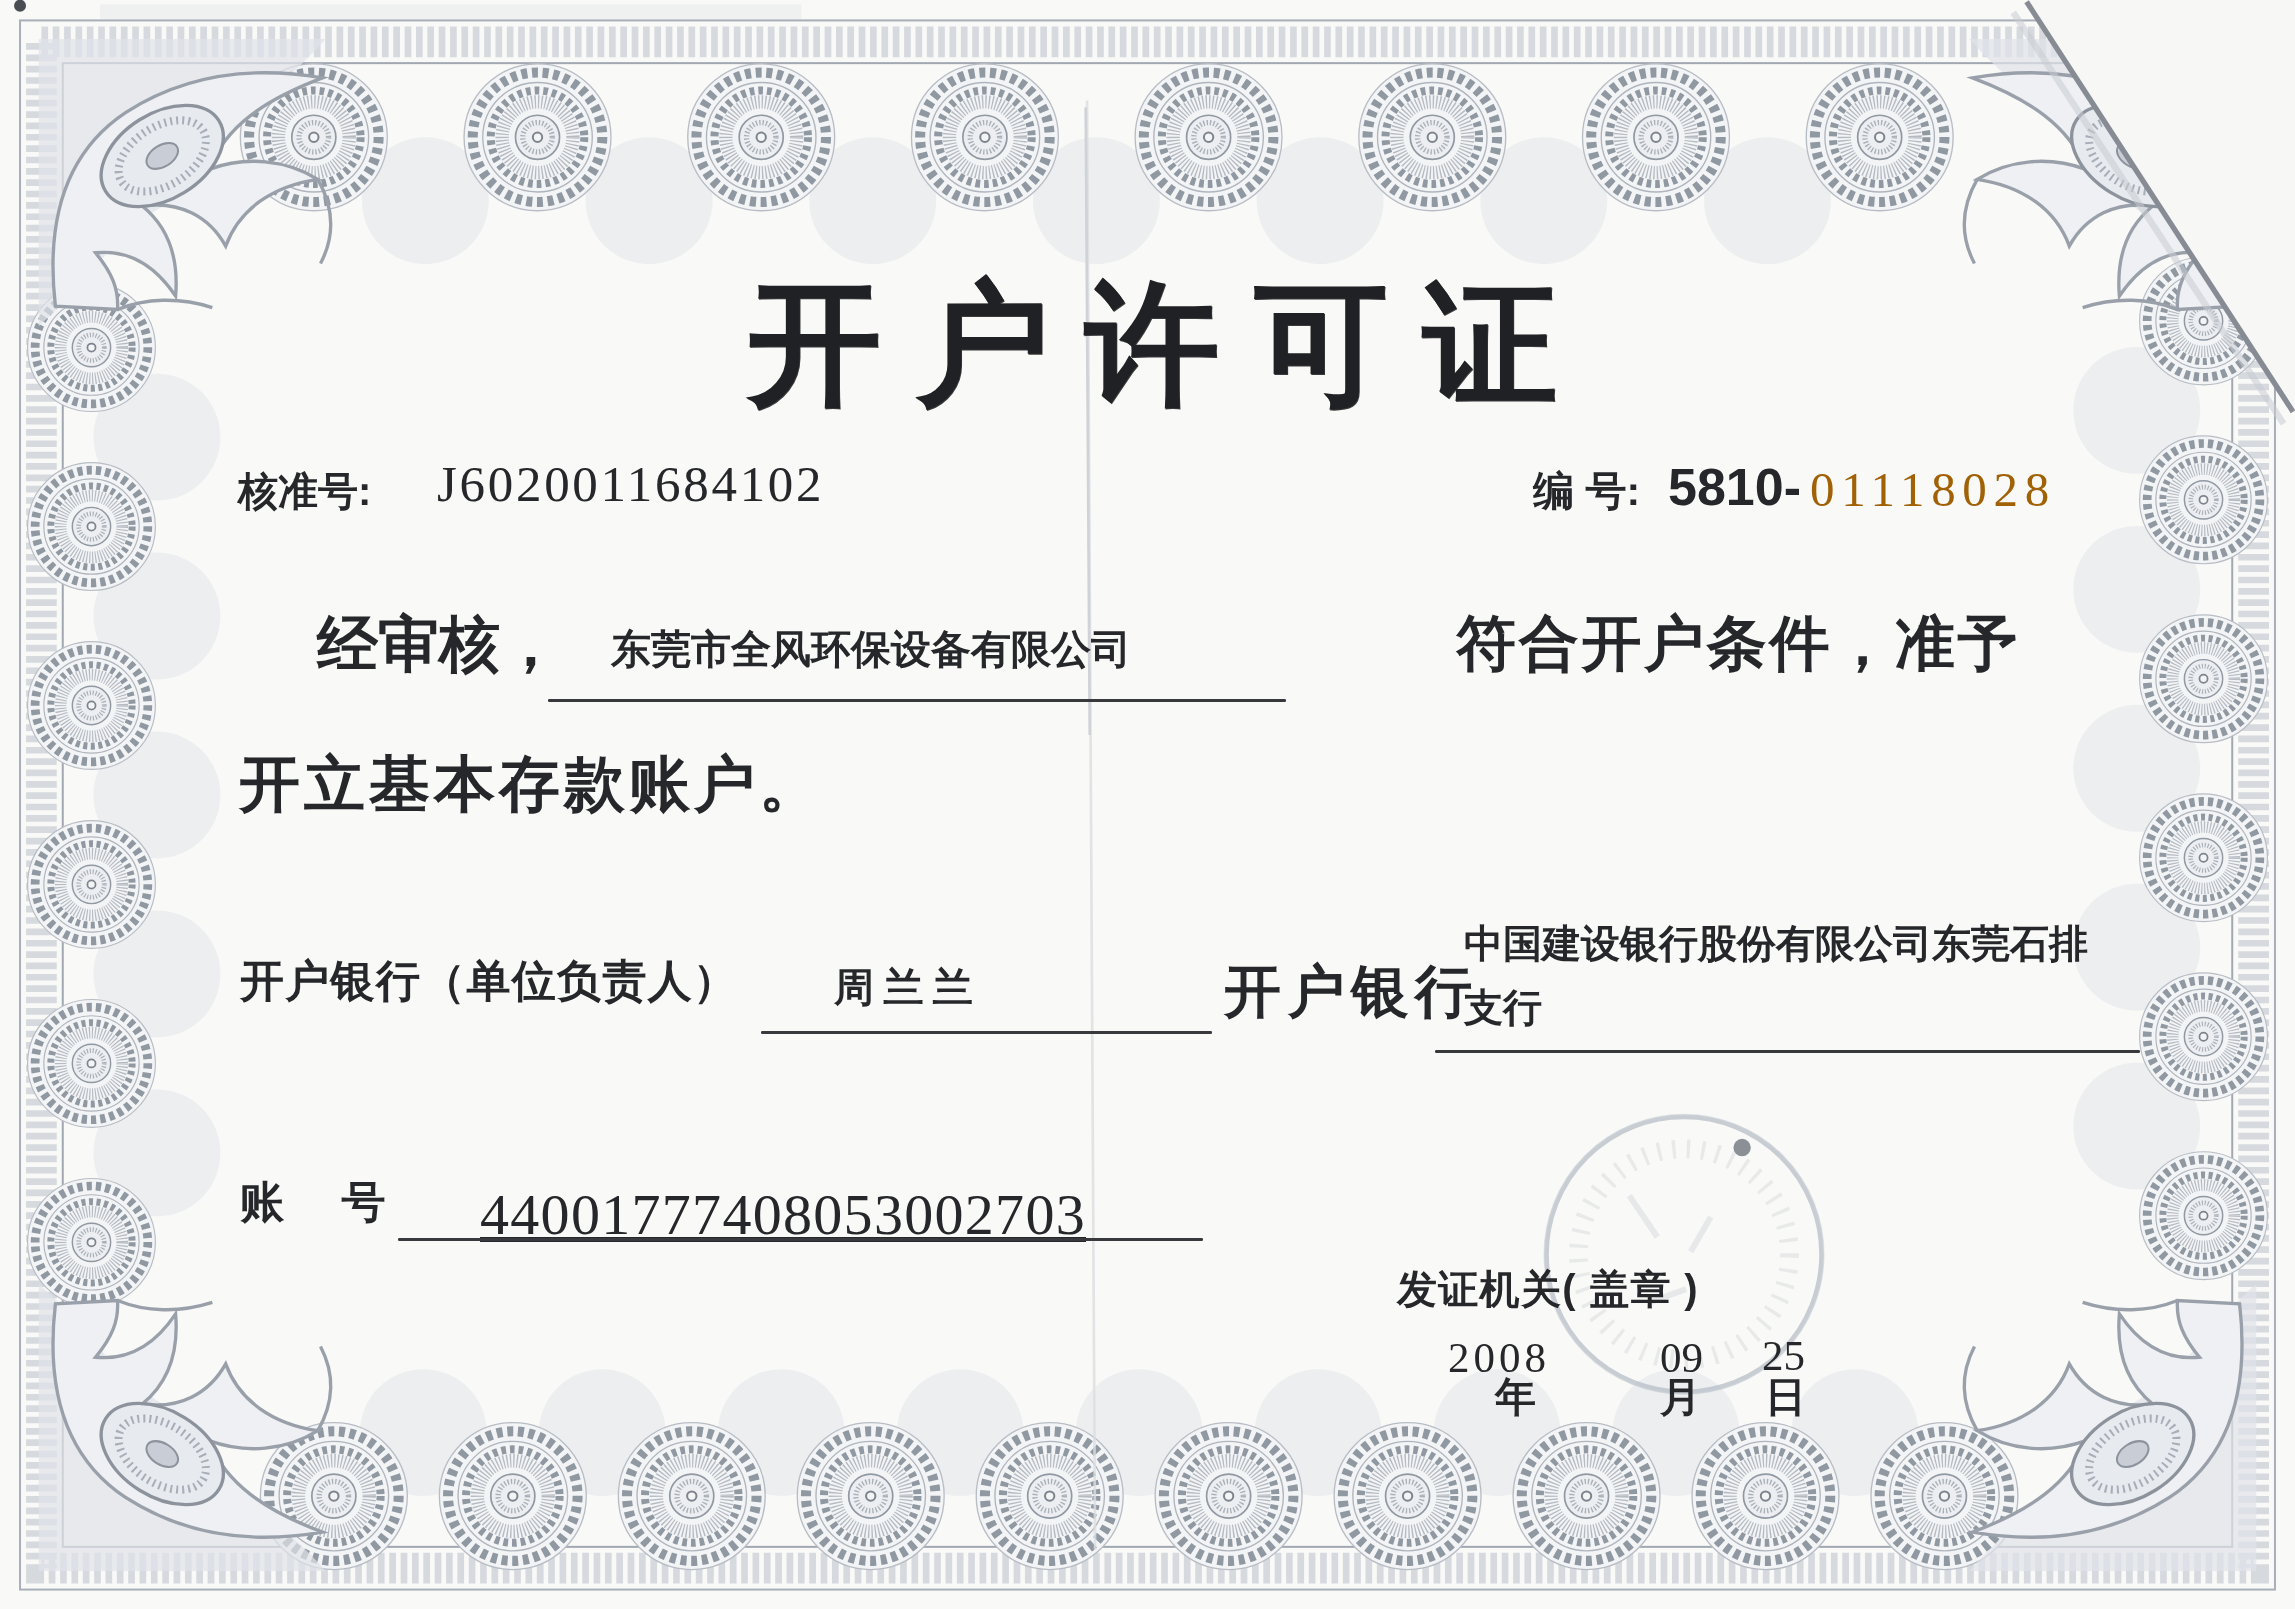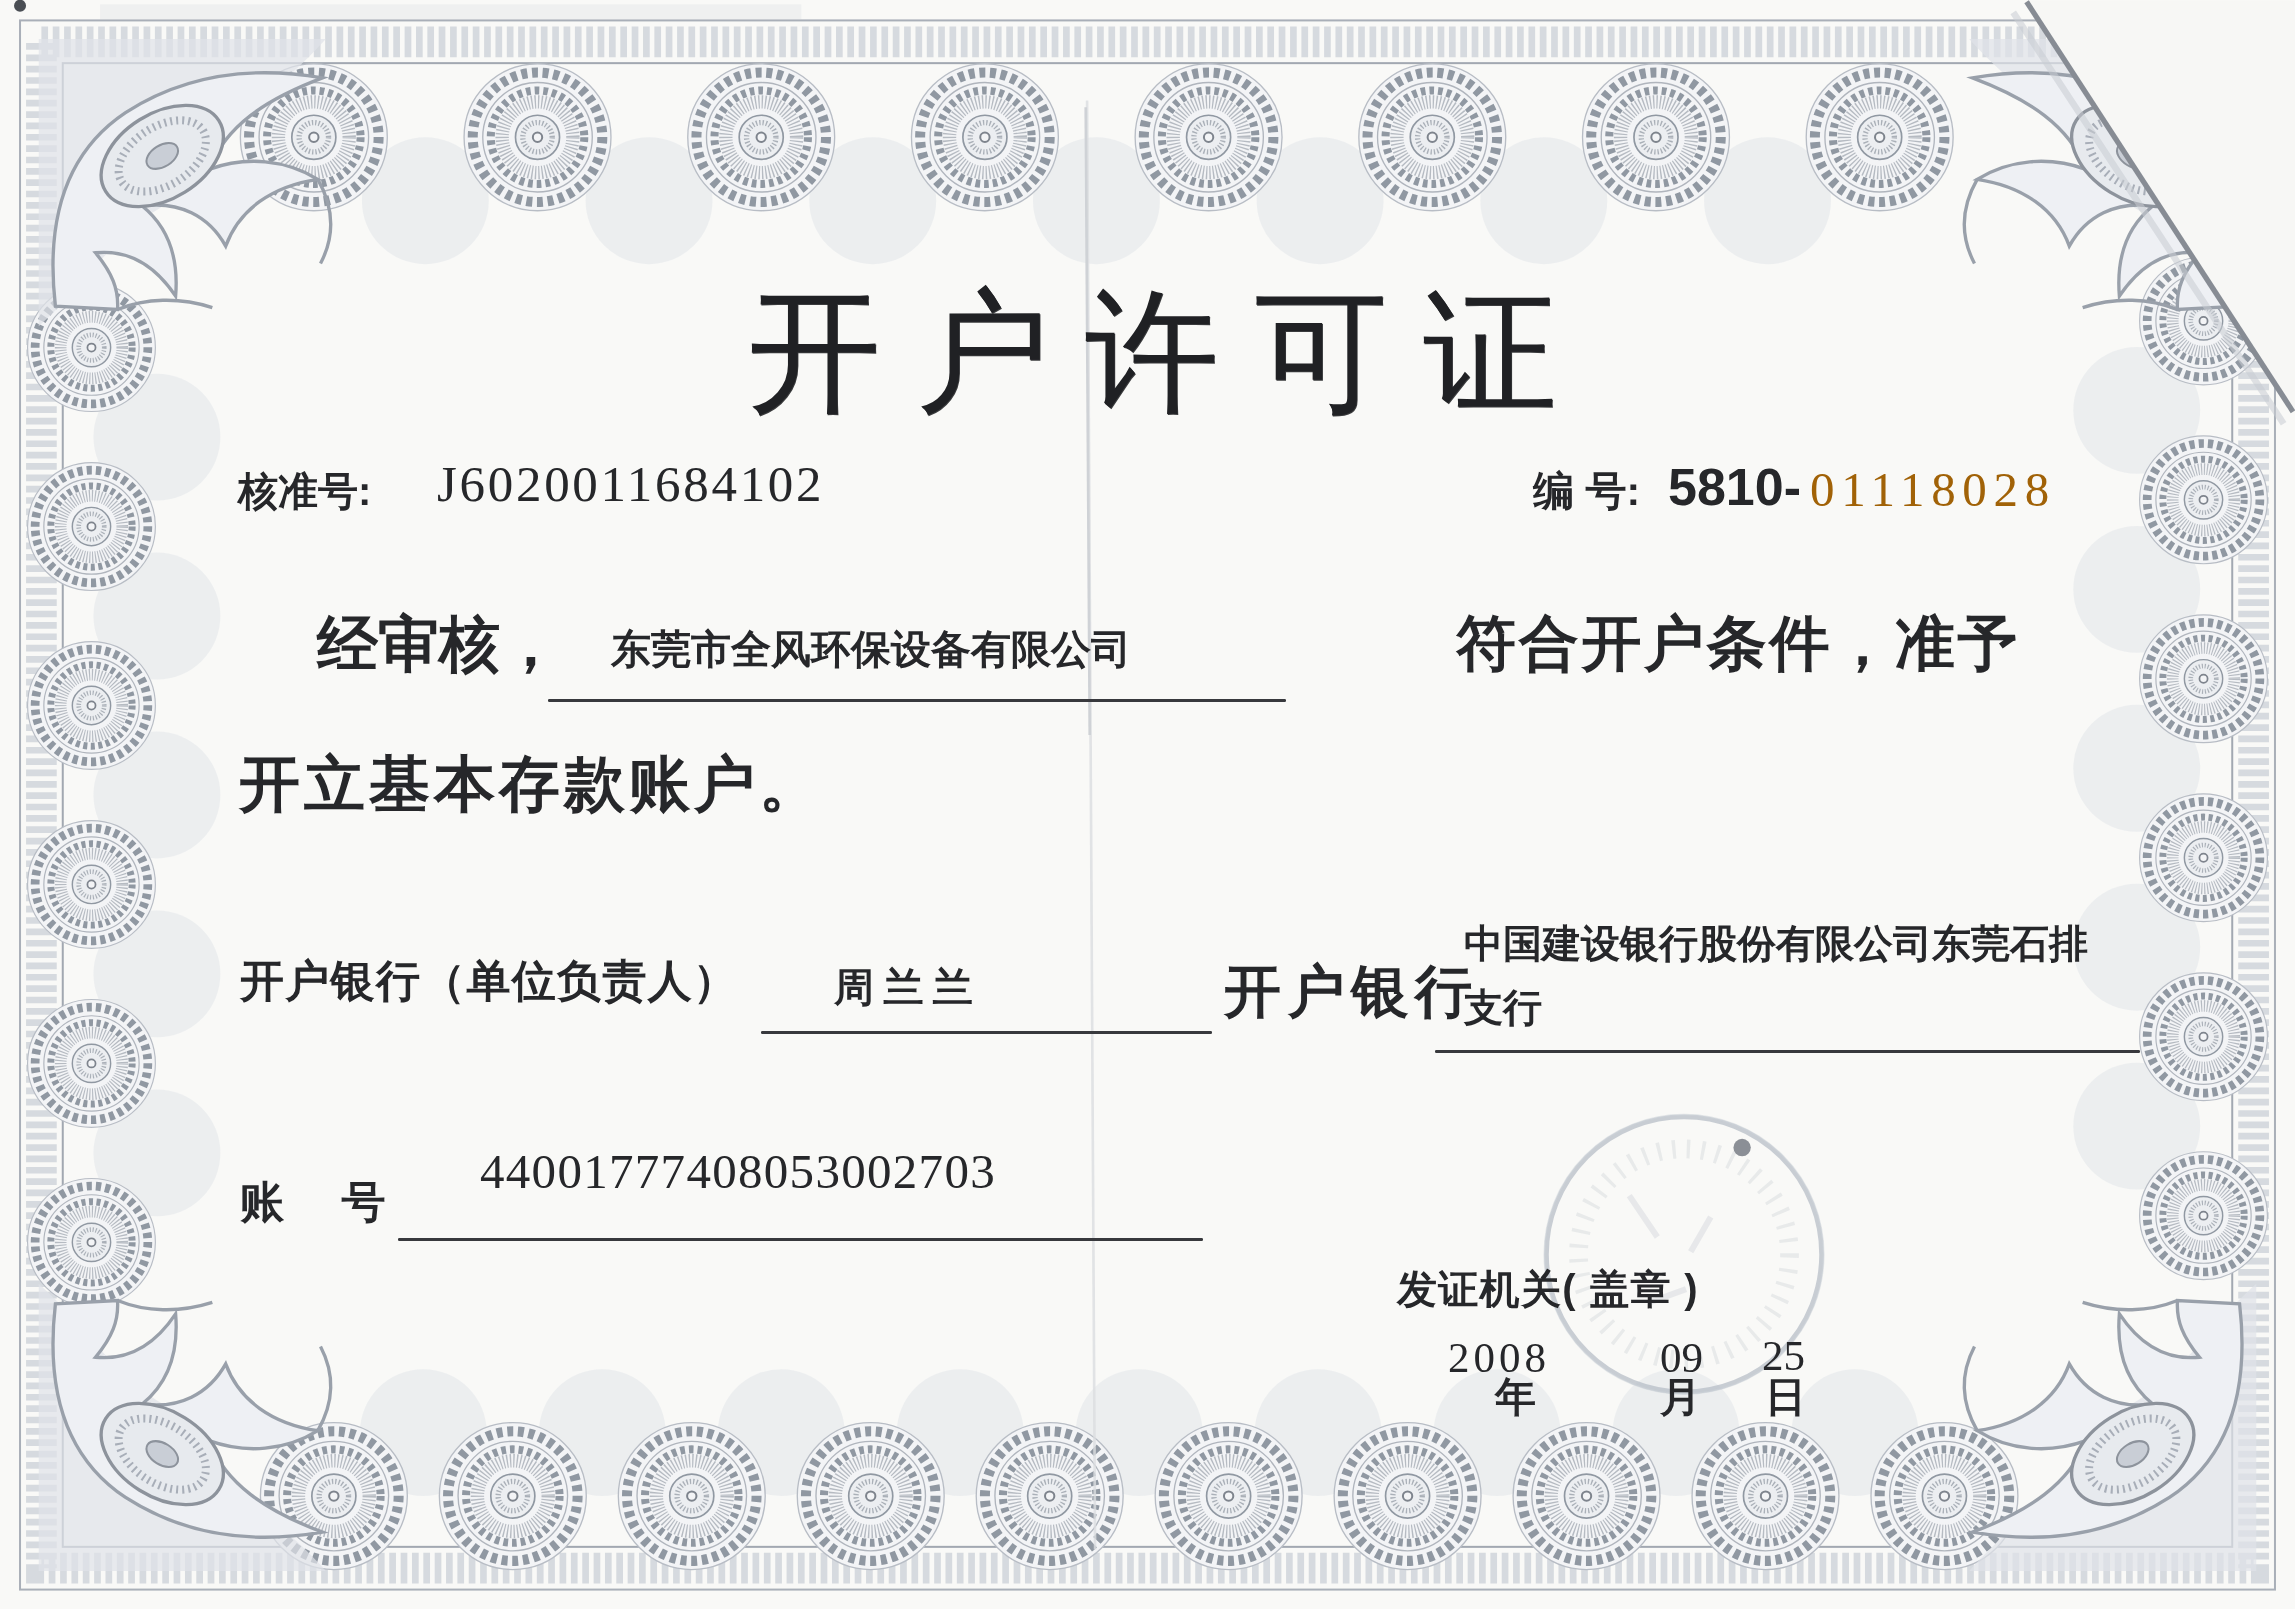--- a/index.html
+++ b/index.html
@@ -17,23 +17,22 @@
     white-space:nowrap;
     font-family:"Liberation Sans",sans-serif;
     line-height:1.15;
   }
   .serif{font-family:"Liberation Serif",serif;}
   .b{font-weight:700;}
   .underline{
     position:absolute;height:3.3px;background:#38393d;border-radius:1.3px;
   }
   .title{
-    font-size:134px;font-weight:400;letter-spacing:35px;color:#202124;
+    font-size:134px;font-weight:700;letter-spacing:35px;color:#202124;
     text-shadow:0.7px 0.7px 0 #3a3b3d;
-    margin-top:8px;
   }
   .wrap{white-space:normal;}
 </style>
 </head>
 <body>
 
 <div class="page">
 
   <svg class="deco" width="2295" height="1610" viewBox="0 0 3437 2410">
     <defs>
@@ -176,21 +175,21 @@
 
   <div class="t b" style="left:240px;top:956px;font-size:44px;letter-spacing:1.3px;">开户银行（单位负责人）</div>
   <div class="t" style="left:834px;top:964px;font-size:40px;font-weight:600;letter-spacing:9.4px;">周兰兰</div>
   <div class="underline" style="left:761px;top:1031px;width:451px;"></div>
 
   <div class="t b" style="left:1224px;top:959px;font-size:57px;letter-spacing:6.7px;text-align:center;">开户银行</div>
   <div class="t wrap" style="left:1464px;top:912px;font-size:39px;font-weight:600;width:645px;line-height:64px;">中国建设银行股份有限公司东莞石排支行</div>
   <div class="underline" style="left:1435px;top:1050px;width:705px;"></div>
 
   <div class="t b" style="left:240px;top:1177px;font-size:44px;letter-spacing:6.7px;">账　号</div>
-  <div class="t serif" style="left:480px;top:1144px;font-size:49px;letter-spacing:1.3px;">44001777408053002703</div>
+  <div class="t serif" style="left:480px;top:1182px;font-size:58px;letter-spacing:1.3px;text-decoration:underline;">44001777408053002703</div>
   <div class="underline" style="left:398px;top:1238px;width:805px;"></div>
 
   <div class="t b" style="left:1397px;top:1266px;font-size:40px;letter-spacing:1.3px;">发证机关( 盖章 )</div>
   <div class="t serif" style="left:1448px;top:1333px;font-size:43px;letter-spacing:4px;">2008</div>
   <div class="t serif" style="left:1660px;top:1333px;font-size:43px;">09</div>
   <div class="t serif" style="left:1762px;top:1331px;font-size:43px;">25</div>
   <div class="t b" style="left:1495px;top:1374px;font-size:41px;">年</div>
   <div class="t b" style="left:1660px;top:1374px;font-size:41px;">月</div>
   <div class="t b" style="left:1765px;top:1374px;font-size:41px;">日</div>
 

